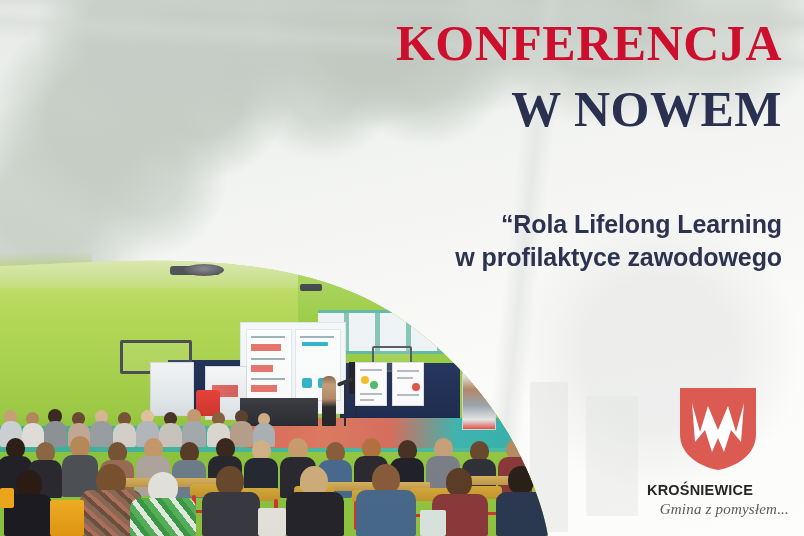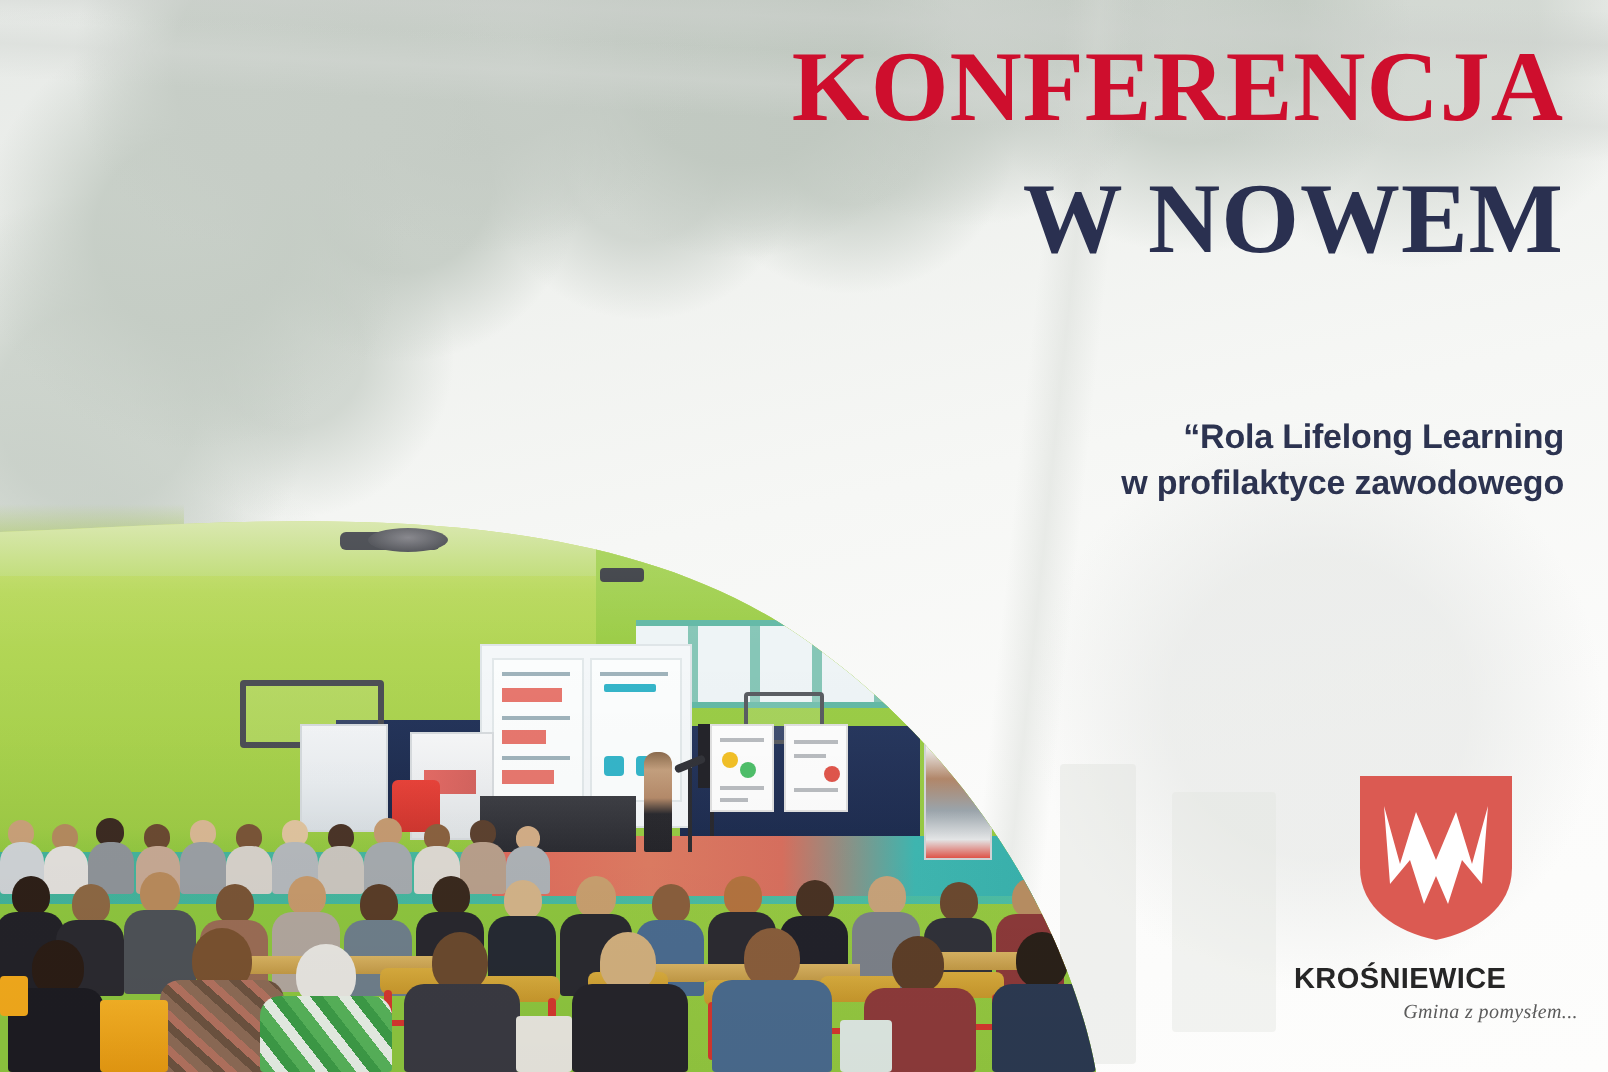--- a/index.html
+++ b/index.html
@@ -264,21 +264,21 @@
   }
 
   .subtitle {
     position: absolute;
     right: 22px;
     top: 208px;
     width: 340px;
     text-align: right;
     font-family: "Liberation Sans", sans-serif;
     font-weight: bold;
-    font-size: 17px;
+    font-size: 25px;
     line-height: 1.33;
     color: #2C3350;
     letter-spacing: -0.1px;
   }
   .subtitle .ln { display: block; white-space: nowrap; }
 
   
   .logo {
     position: absolute;
     left: 645px;
@@ -303,21 +303,21 @@
     font-size: 14.5px;
     letter-spacing: 0.2px;
     color: #262626;
   }
   .logo-tag {
     position: absolute;
     right: 4px;
     top: 115px;
     font-family: "Liberation Serif", serif;
     font-style: italic;
-    font-size: 10px;
+    font-size: 15px;
     color: #5b5b5b;
     letter-spacing: 0.2px;
   }
 </style>
 </head>
 <body>
 
 <div id="poster">
 
   <div class="bg-wash"></div>

